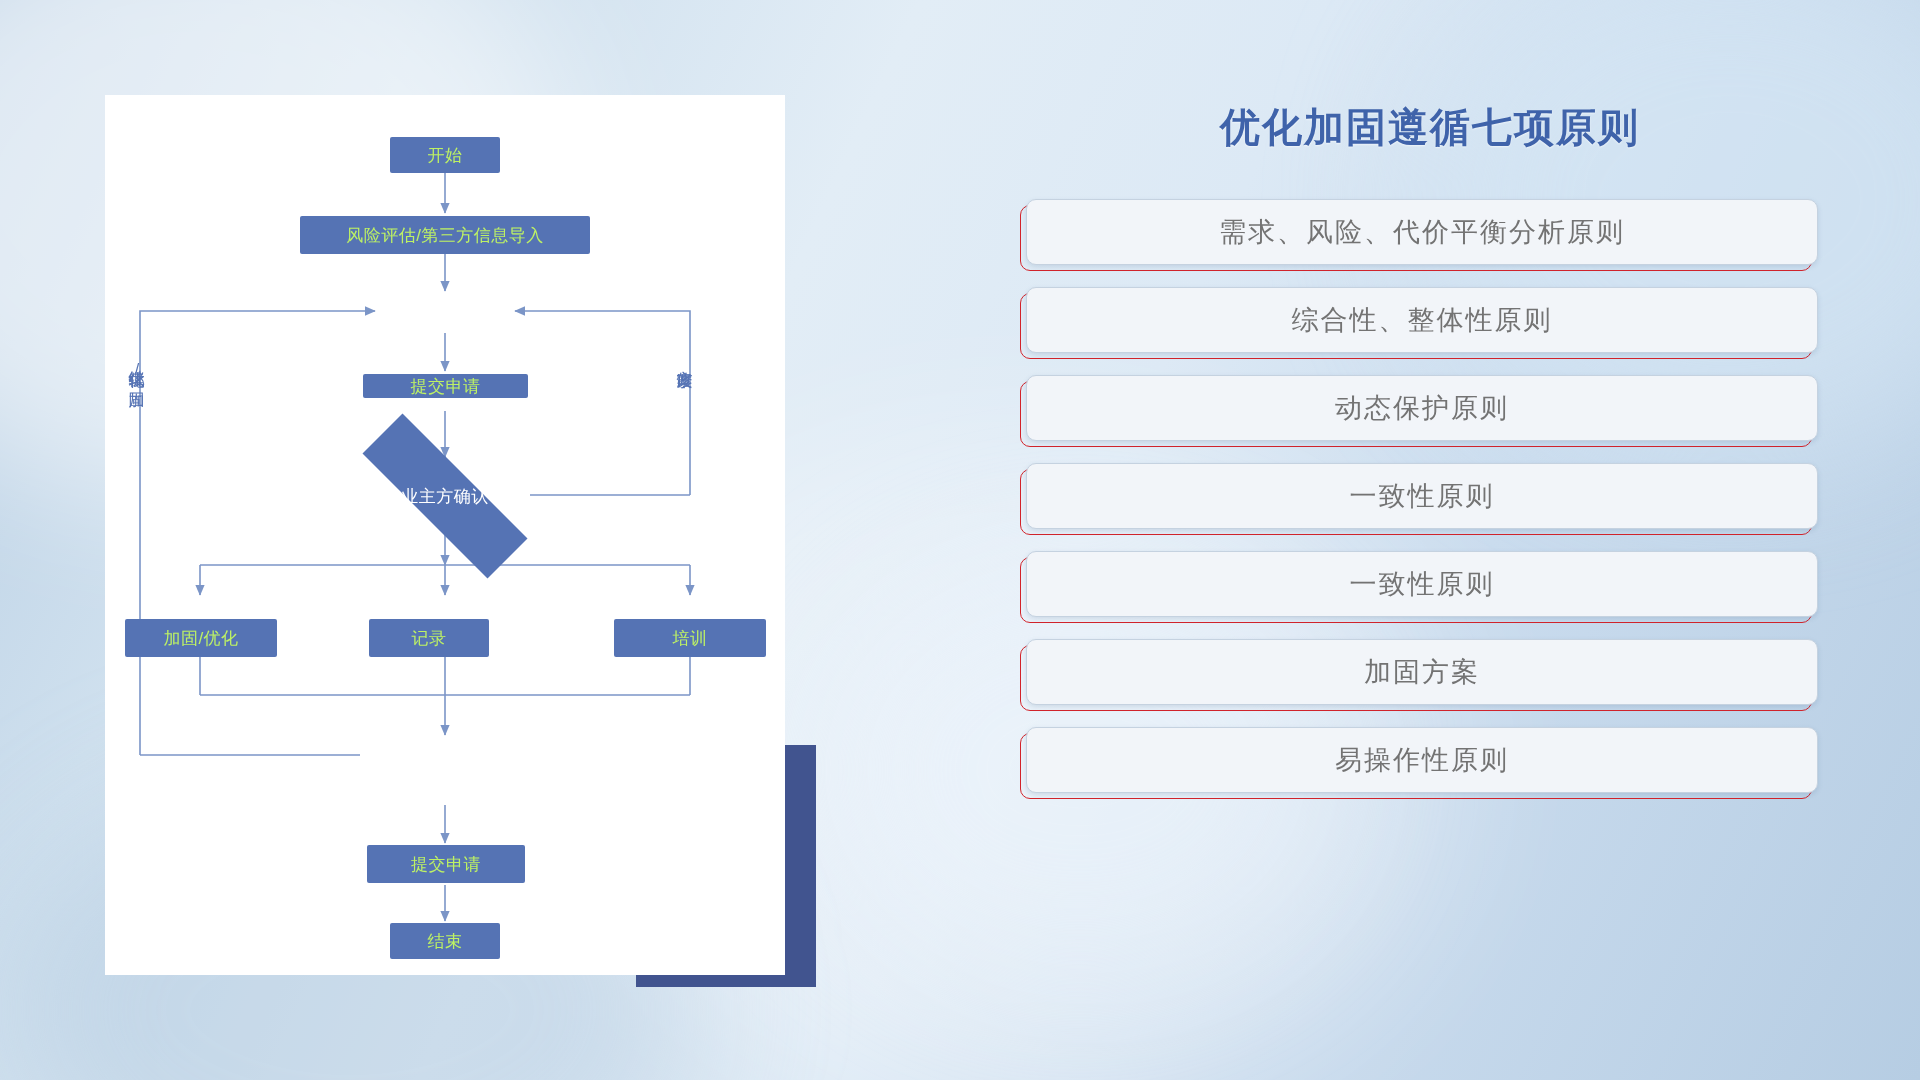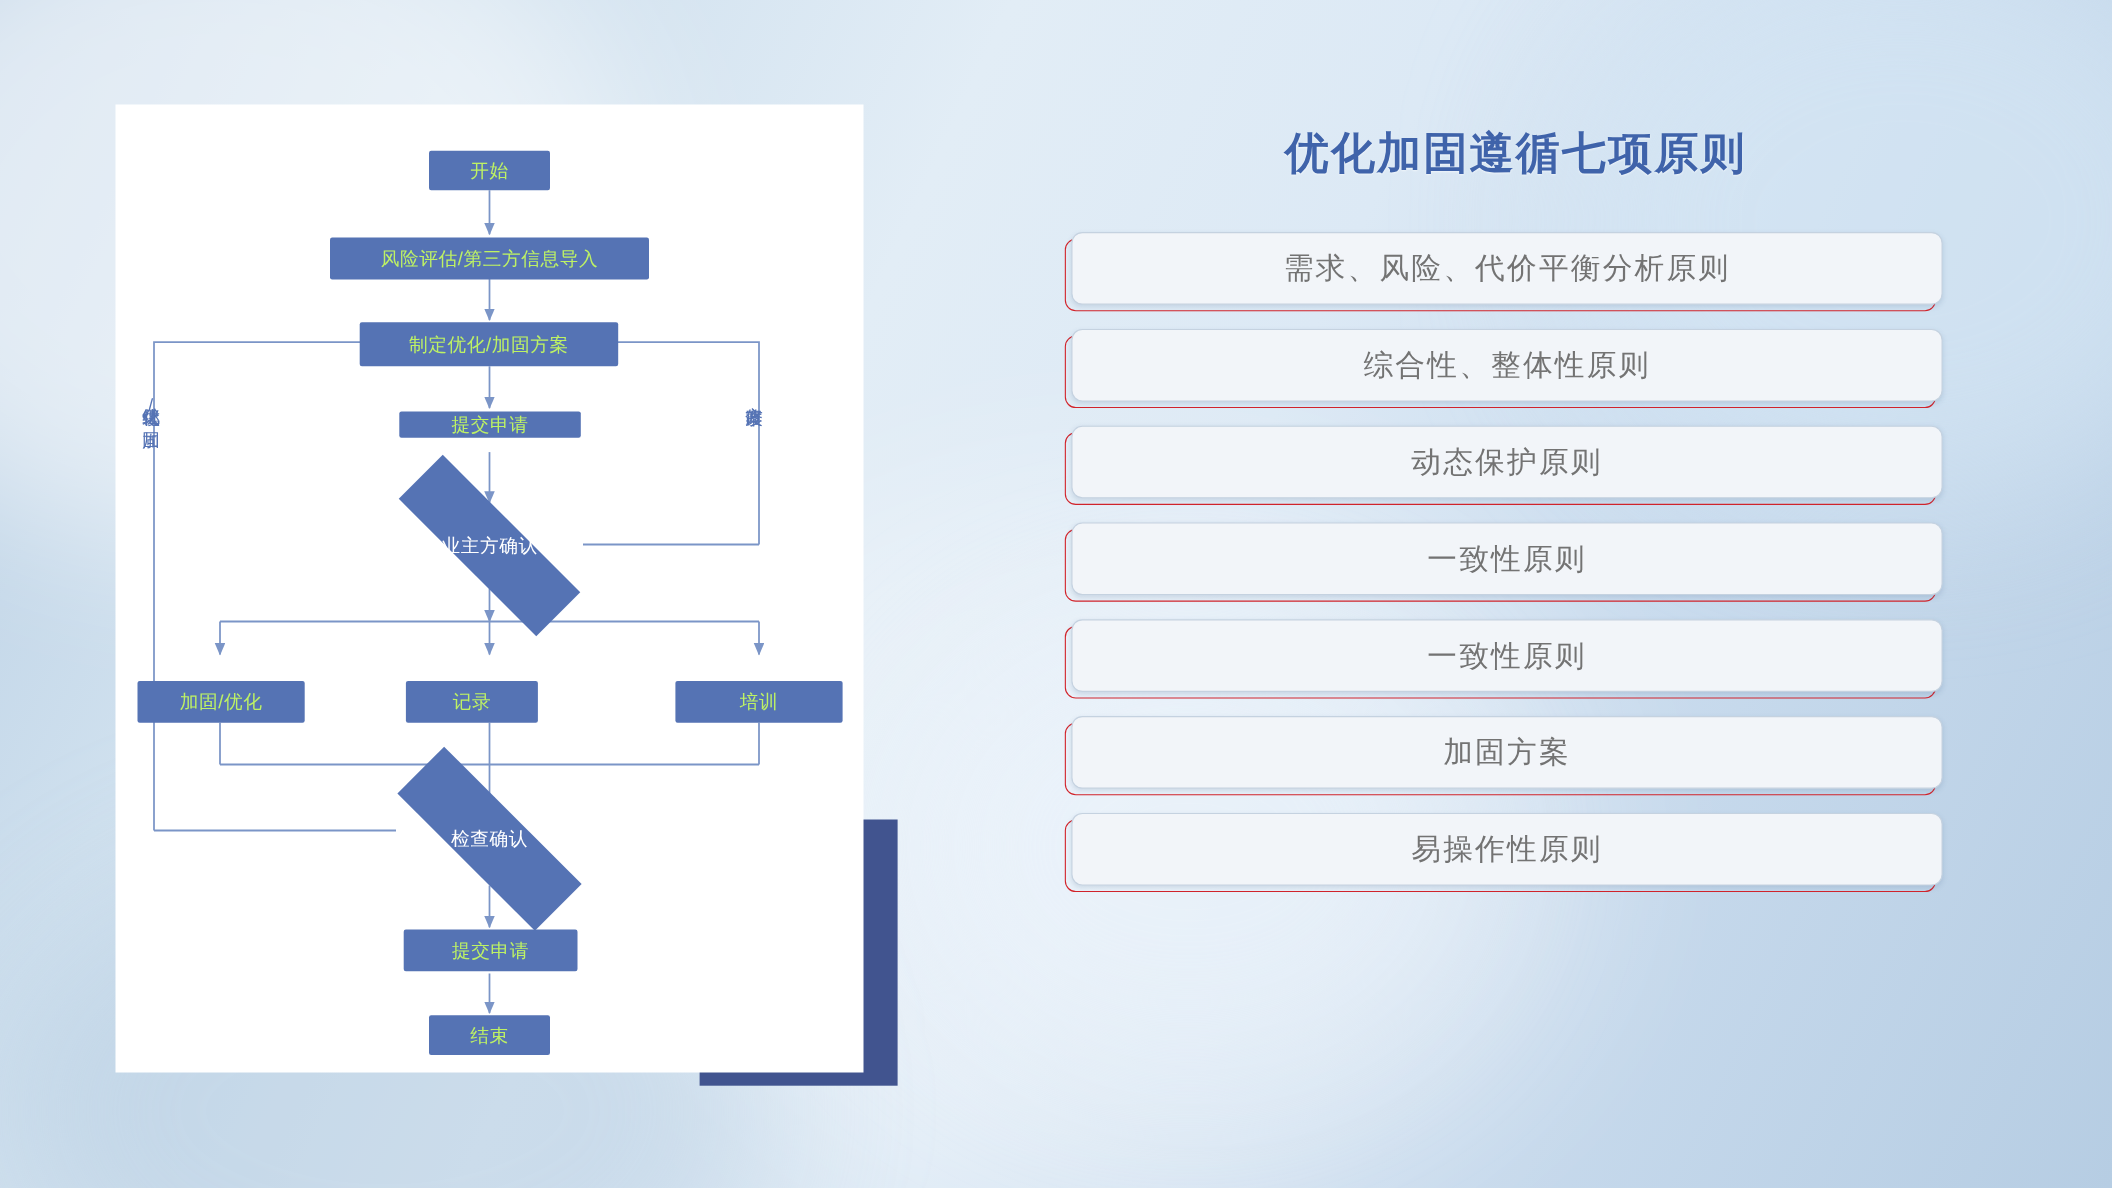--- a/index.html
+++ b/index.html
@@ -98,26 +98,25 @@
     position: absolute;
     left: 0; top: 0;
     width: 680px;
     height: 880px;
     pointer-events: none;
   }
 
   
   .right-panel {
     position: absolute;
-    left: 968px;
+    left: 1020px;
     top: 100px;
     width: 820px;
     height: 900px;
     z-index: 3;
-    margin-top: 12px;
   }
   .right-title {
     color: #3f63aa;
     font-size: 40px;
     font-weight: bold;
     text-align: center;
     letter-spacing: 2px;
     margin: 0 0 44px 0;
     text-shadow: 0 1px 2px rgba(255,255,255,0.6);
   }
@@ -218,23 +217,20 @@
     </svg>
 
     <div class="node" style="left:285px; top:42px; width:110px; height:36px;">
       <span>开始</span>
     </div>
 
     <div class="node" style="left:195px; top:121px; width:290px; height:38px;">
       <span>风险评估/第三方信息导入</span>
     </div>
 
-    <div class="node" style="left:222px; top:198px; width:235px; height:40px;">
-      <span>制定优化/加固方案</span>
-    </div>
 
     <div class="node" style="left:258px; top:279px; width:165px; height:24px;">
       <span>提交申请</span>
     </div>
 
     <div class="diamond-wrap" style="left:215px; top:361px; width:250px; height:80px;">
       <div class="dshape"></div>
       <span class="dlabel">业主方确认</span>
     </div>
 
@@ -243,24 +239,20 @@
     </div>
 
     <div class="node" style="left:264px; top:524px; width:120px; height:38px;">
       <span>记录</span>
     </div>
 
     <div class="node" style="left:509px; top:524px; width:152px; height:38px;">
       <span>培训</span>
     </div>
 
-    <div class="diamond-wrap" style="left:215px; top:625px; width:250px; height:85px;">
-      <div class="dshape"></div>
-      <span class="dlabel">检查确认</span>
-    </div>
 
     <div class="node" style="left:262px; top:750px; width:158px; height:38px;">
       <span>提交申请</span>
     </div>
 
     <div class="node" style="left:285px; top:828px; width:110px; height:36px;">
       <span>结束</span>
     </div>
 
     <div class="side-label" style="left:22px; top:262px; height:170px;">

